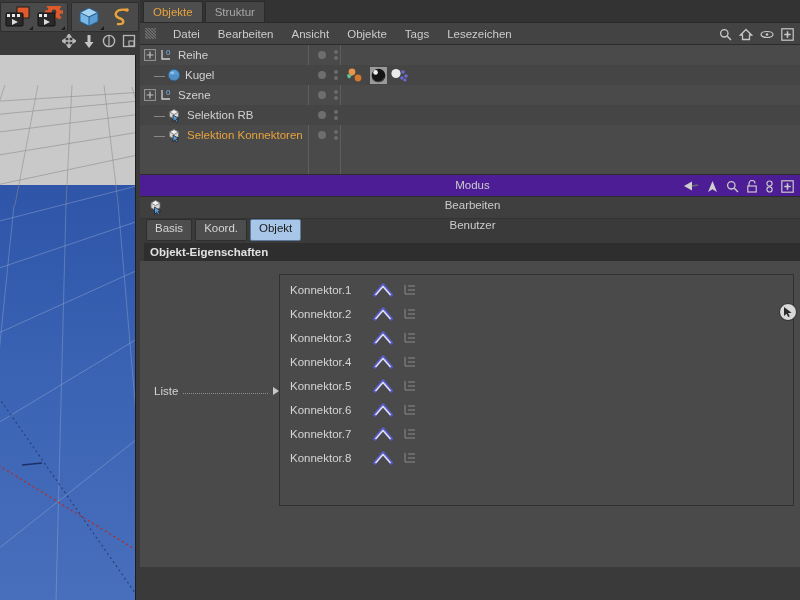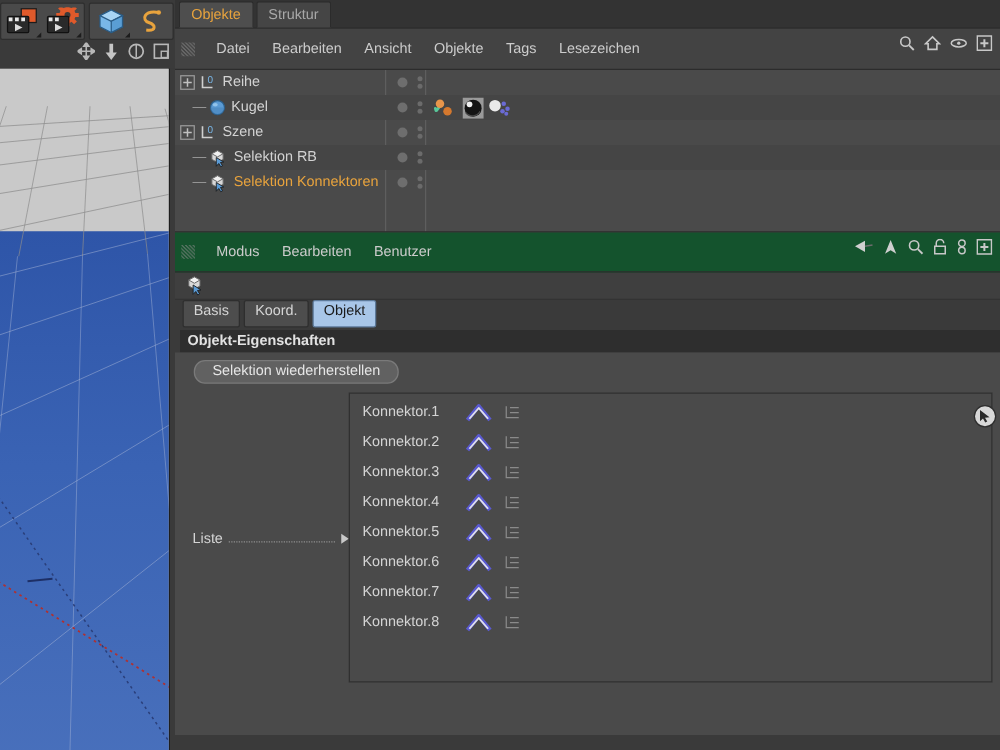--- a/index.html
+++ b/index.html
@@ -91,21 +91,21 @@
     border: 1px solid #2b2b2b;
     border-bottom: none;
     border-radius: 2px 2px 0 0;
     margin-right: 2px;
     white-space: nowrap;
   }
   .tab.active { color: #e8a33d; background: #4e4e4e; }
 
   
   .menubar {
-    height: 33px;
+    height: 22px;
     background: #434343;
     display: flex;
     align-items: center;
     padding-left: 5px;
     border-bottom: 1px solid #2c2c2c;
     position: relative;
   }
   .grip {
     width: 11px; height: 11px;
     margin-right: 8px;
@@ -168,26 +168,27 @@
   .attrtabs {
     height: 22px;
     background: #333333;
     display: flex; align-items: flex-end;
     padding-left: 3px;
     border-bottom: 1px solid #2a2a2a;
   }
 
   
   .attrmenu {
-    height: 32px;
-    background: #14532d;
+    height: 22px;
+    background: #4c1d95;
     display: flex; align-items: center;
     padding-left: 5px;
     position: relative;
     border-bottom: 1px solid #2c2c2c;
+    flex-direction: column;
   }
 
   
   .objhead {
     height: 22px;
     background: #3f3f3f;
     display: flex; align-items: center;
     padding-left: 8px;
     gap: 7px;
     border-bottom: 1px solid #333;
@@ -613,21 +614,20 @@
 
     <div class="subtabs">
       <div class="subtab">Basis</div>
       <div class="subtab">Koord.</div>
       <div class="subtab active">Objekt</div>
     </div>
 
     <div class="section-title">Objekt-Eigenschaften</div>
 
     <div class="props">
-      <div class="pill">Selektion wiederherstellen</div>
 
       <div class="listrow">
         <div class="list-label-wrap">
           <span>Liste</span>
           <span class="leader"></span>
           <span class="tri"></span>
         </div>
         <div class="listbox">
           <div class="listitem">
             <span class="listitem-text">Konnektor.1</span>

